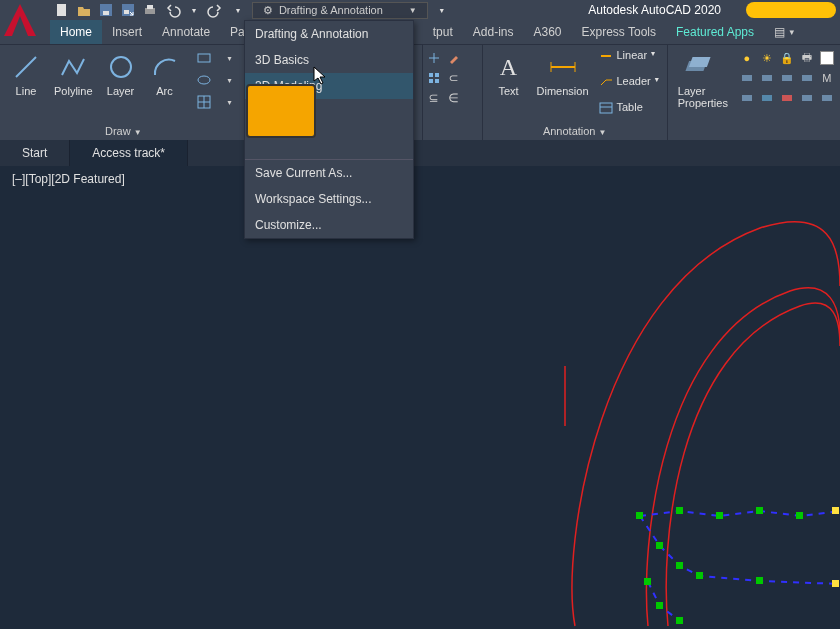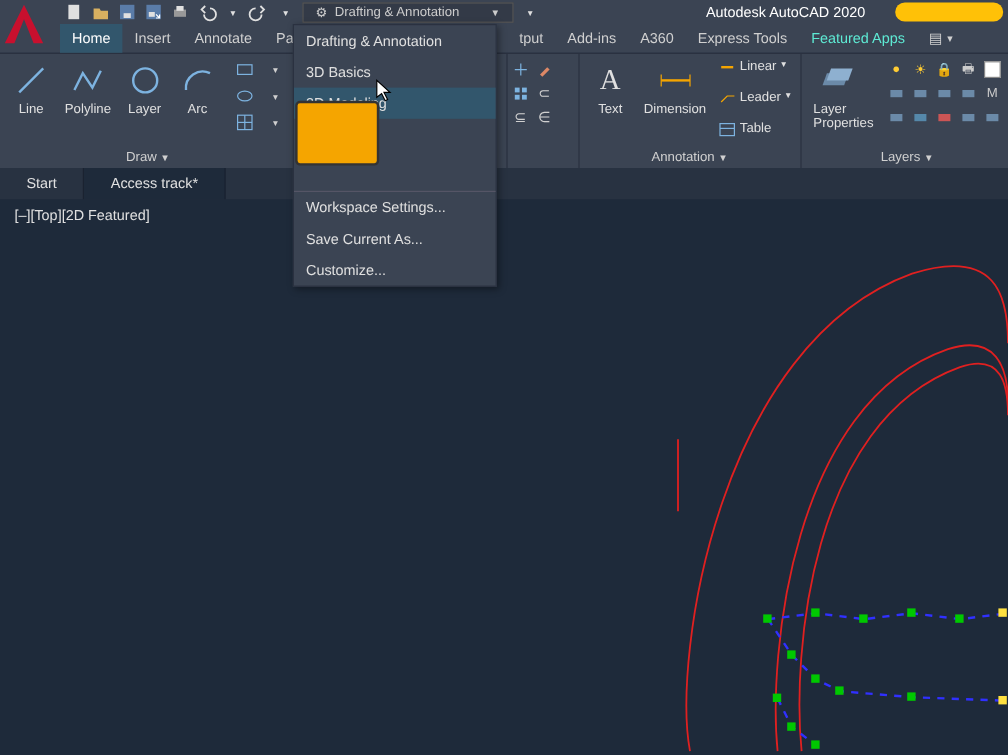--- a/index.html
+++ b/index.html
@@ -367,21 +367,20 @@
               <rect x="2" y="4" width="10" height="6" fill="#6b8aa8"></rect>
             </svg>
           </div>
         <div class="layer-cell">
             <svg width="14" height="14">
               <rect x="2" y="4" width="10" height="6" fill="#6b8aa8"></rect>
             </svg>
           </div>
       </div>
     </div>
-    <div class="panel-title"><span>Layers</span><span class="dd">▼</span></div>
   </div>
 
 </div>
 
 <div class="filetabs">
   <div class="filetab">
       <span>Start</span>
     </div>
   <div class="filetab active">
       <span>Access track*</span>
@@ -428,22 +427,22 @@
     </g>
   </svg>
 </div>
 
 <div class="ws-popup">
   <div class="ws-item"><span>Drafting &amp; Annotation</span></div>
   <div class="ws-item"><span>3D Basics</span></div>
   <div class="ws-item hover"><span>3D Modeling</span></div>
   <div class="ws-sep"></div>
   <div class="ws-divider"></div>
+  <div class="ws-item"><span>Save Current As...</span></div>
   <div class="ws-item"><span>Workspace Settings...</span></div>
-  <div class="ws-item"><span>Save Current As...</span></div>
   <div class="ws-item"><span>Customize...</span></div>
 </div>
 
 <div class="preview-swatch"></div>
 
 <svg class="cursor" style="top:67px;left:314px;" width="14" height="18">
   <polygon points="0,0 0,14 4,11 7,17 9,16 6,10 11,10" fill="#fff" stroke="#000" stroke-width="1"></polygon>
 </svg>
 
 </body></html>

